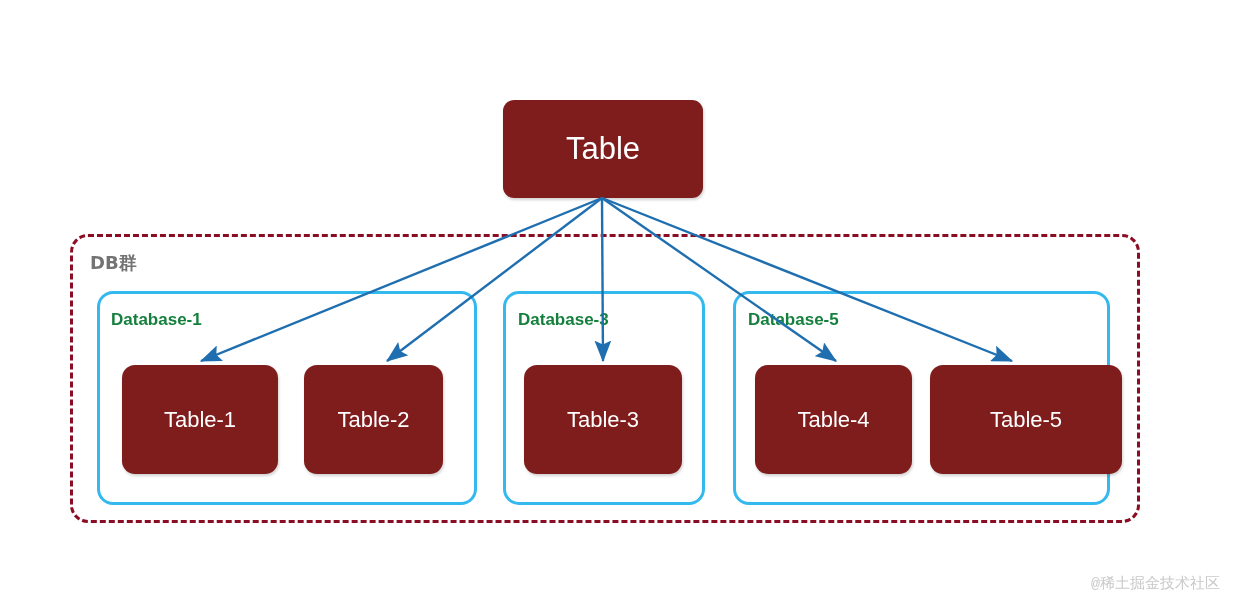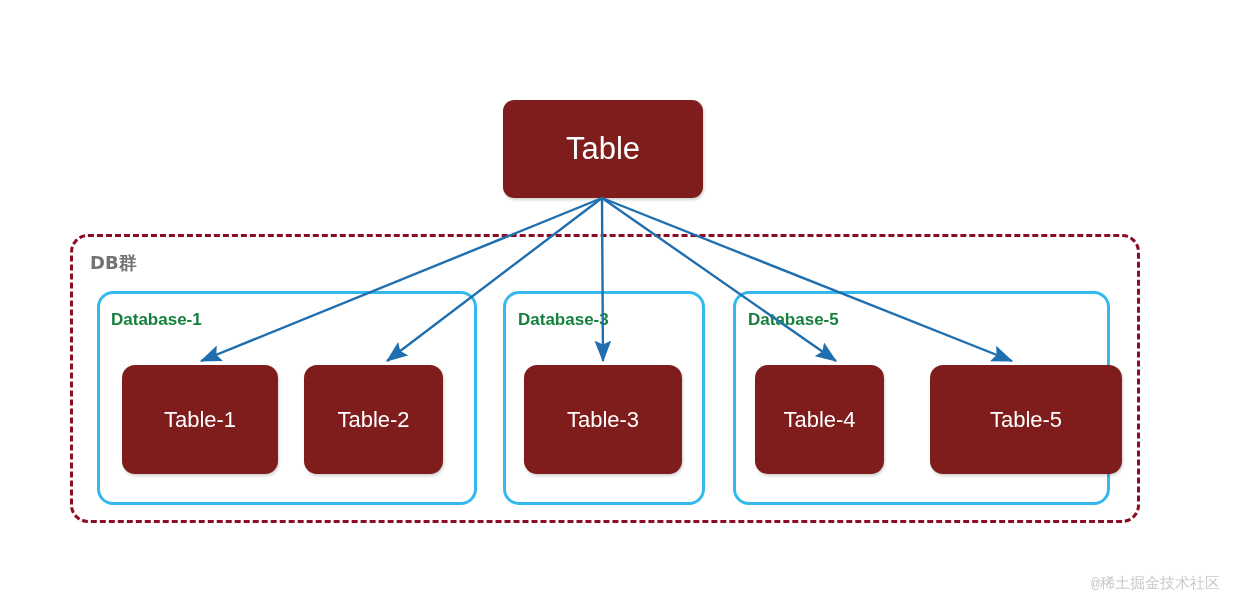--- a/index.html
+++ b/index.html
@@ -148,21 +148,21 @@
       <div class="table-box" style="left: 304px; top: 365px; width: 139px; height: 109px;">
         <span class="box-label">Table-2</span>
       </div>
       <div class="db-container" style="left: 503px; top: 291px; width: 202px; height: 214px;"></div>
       <div class="db-label" style="left: 518px; top: 310px;">Database-3</div>
       <div class="table-box" style="left: 524px; top: 365px; width: 158px; height: 109px;">
         <span class="box-label">Table-3</span>
       </div>
       <div class="db-container" style="left: 733px; top: 291px; width: 377px; height: 214px;"></div>
       <div class="db-label" style="left: 748px; top: 310px;">Database-5</div>
-      <div class="table-box" style="left: 755px; top: 365px; width: 129px; height: 109px;">
+      <div class="table-box" style="left: 755px; top: 365px; width: 157px; height: 109px;">
         <span class="box-label">Table-4</span>
       </div>
       <div class="table-box" style="left: 930px; top: 365px; width: 192px; height: 109px;">
         <span class="box-label">Table-5</span>
       </div>
     </div>
 
   <svg id="arrow-layer" viewBox="0 0 1240 597">
       <defs>
         <marker id="arrowhead" markerWidth="9" markerHeight="7" refX="8.5" refY="3.5" orient="auto" markerUnits="strokeWidth">

